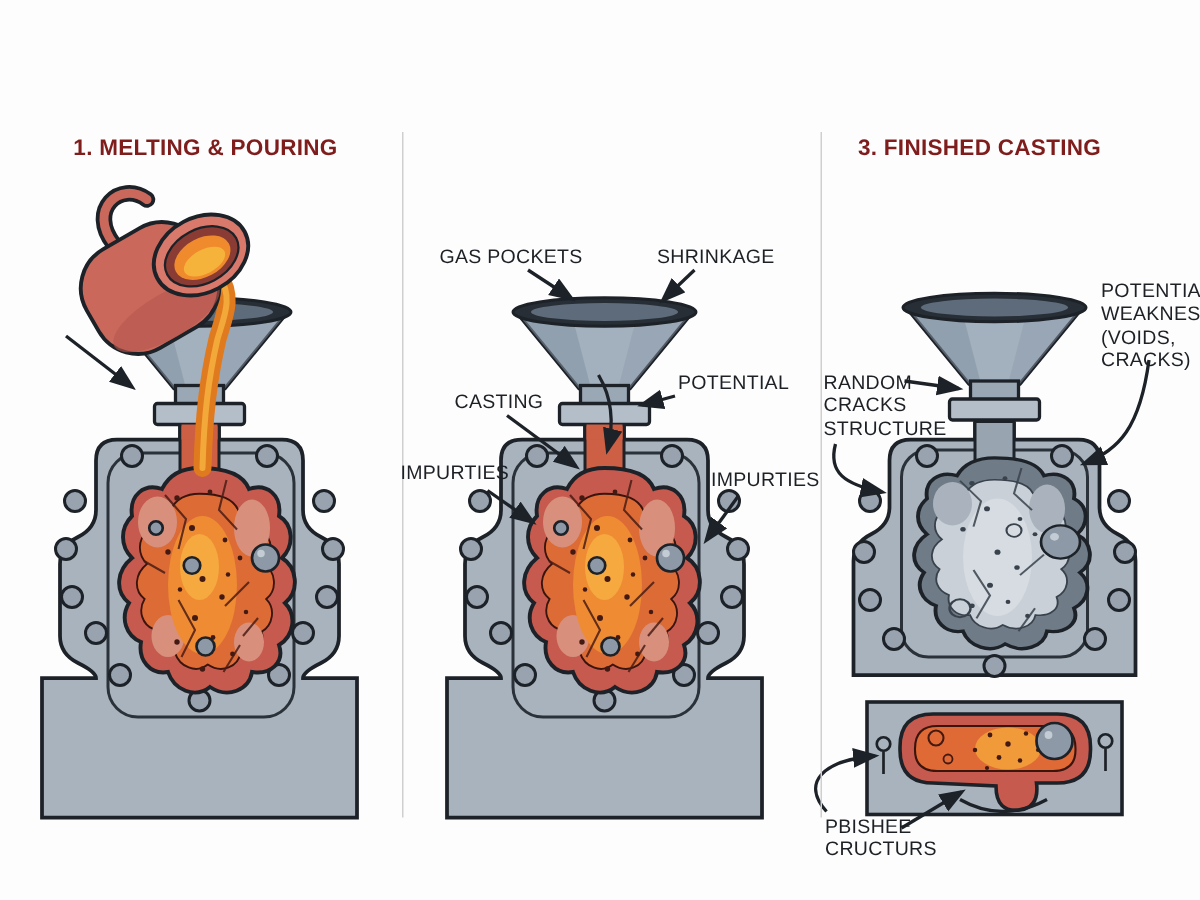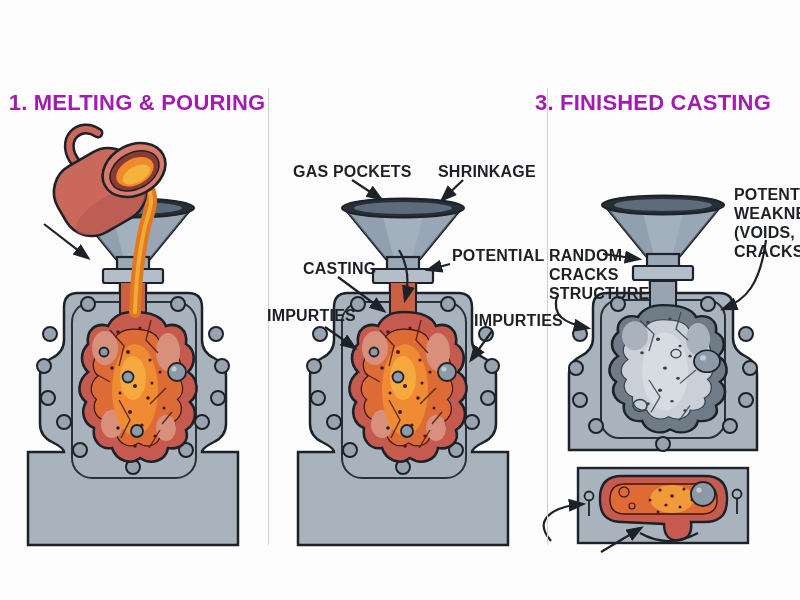--- a/index.html
+++ b/index.html
@@ -1,22 +1,22 @@
 <!DOCTYPE html>
 <html><head>
 <meta charset="utf-8">
 <style>
   html,body{margin:0;padding:0;background:#ffffff;}
   #stage{position:relative;width:800px;height:600px;background:#fdfdfd;overflow:hidden;
          font-family:"Liberation Sans", sans-serif;}
   #art{position:absolute;left:0;top:0;}
   .divider{position:absolute;top:88px;height:457px;width:1px;background:#cfcfcf;}
-  .title{position:absolute;transform:translateX(-50%);font-size:22px;font-weight:bold;
-         color:#a21caf;white-space:nowrap;letter-spacing:.2px;}
-  .lbl{position:absolute;font-size:16px;font-weight:bold;color:#1d2126;line-height:1.18;
+  .title{position:absolute;transform:translateX(-50%);font-size:15px;font-weight:bold;
+         color:#7f1d1d;white-space:nowrap;letter-spacing:.2px;}
+  .lbl{position:absolute;font-size:13px;font-weight:normal;color:#1d2126;line-height:1.18;
        letter-spacing:.2px;white-space:nowrap;}
   .lbl.wrap{white-space:normal;}
 </style>
 </head>
 <body>
 
 <div id="stage">
 
   <svg id="art" width="800" height="600" viewBox="0 0 800 600">
     <defs>
@@ -261,13 +261,14 @@
 
   <div class="lbl" style="left:293px;top:163px">GAS POCKETS</div>
   <div class="lbl" style="left:438px;top:163px">SHRINKAGE</div>
   <div class="lbl" style="left:303px;top:260px">CASTING</div>
   <div class="lbl" style="left:452px;top:247px">POTENTIAL</div>
   <div class="lbl" style="left:267px;top:307px">IMPURTIES</div>
   <div class="lbl" style="left:474px;top:312px">IMPURTIES</div>
 
   <div class="lbl wrap" style="left:549px;top:247px;width:72px">RANDOM CRACKS STRUCTURE</div>
   <div class="lbl wrap" style="left:734px;top:186px;width:62px">POTENTIAL WEAKNESSES (VOIDS, CRACKS)</div>
+  <div class="lbl wrap" style="left:550px;top:543px;width:85px">PBISHEE CRUCTURS</div>
 </div>
 
 </body></html>

